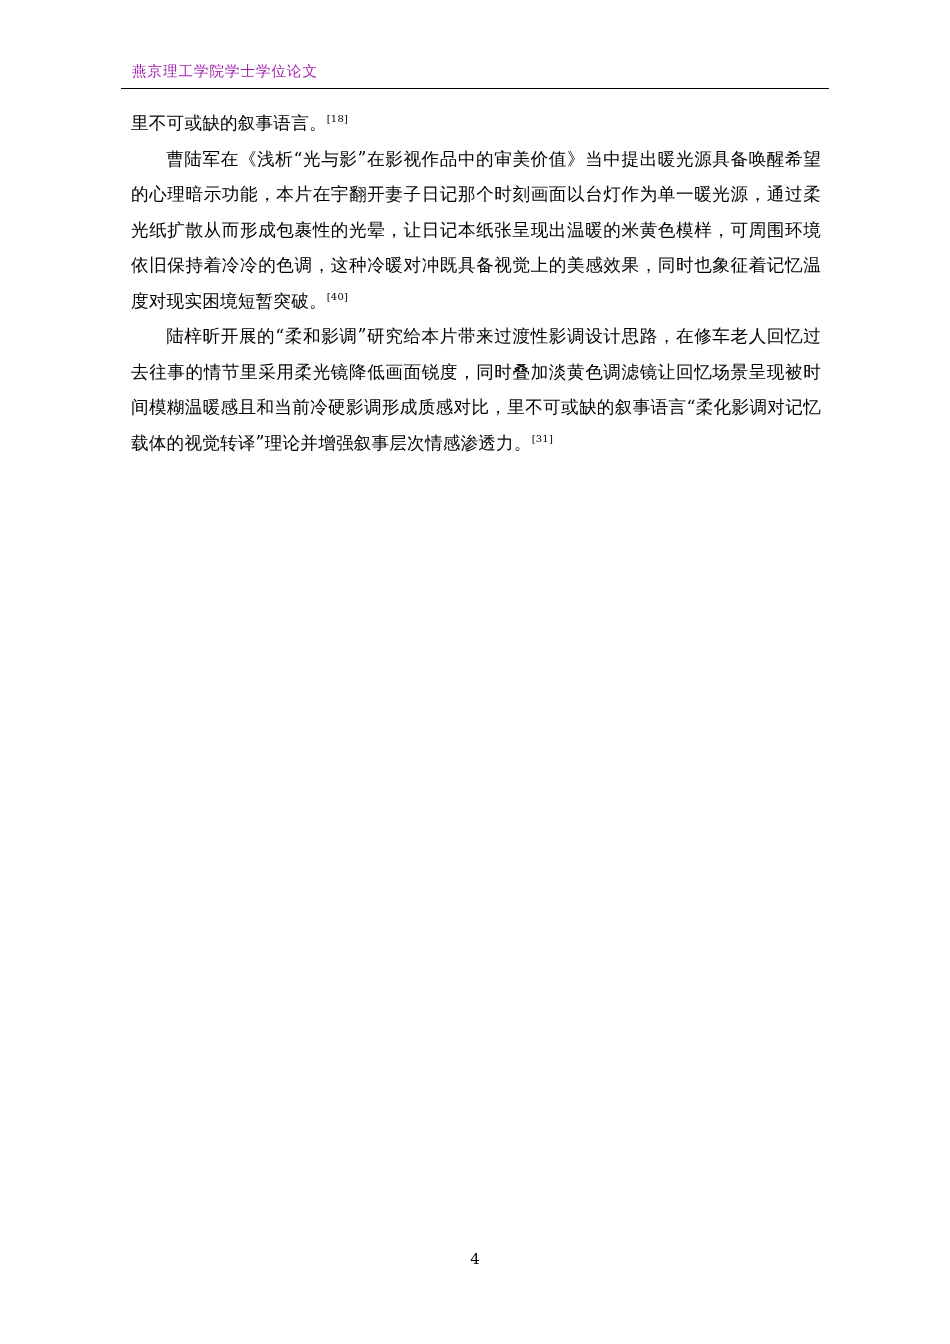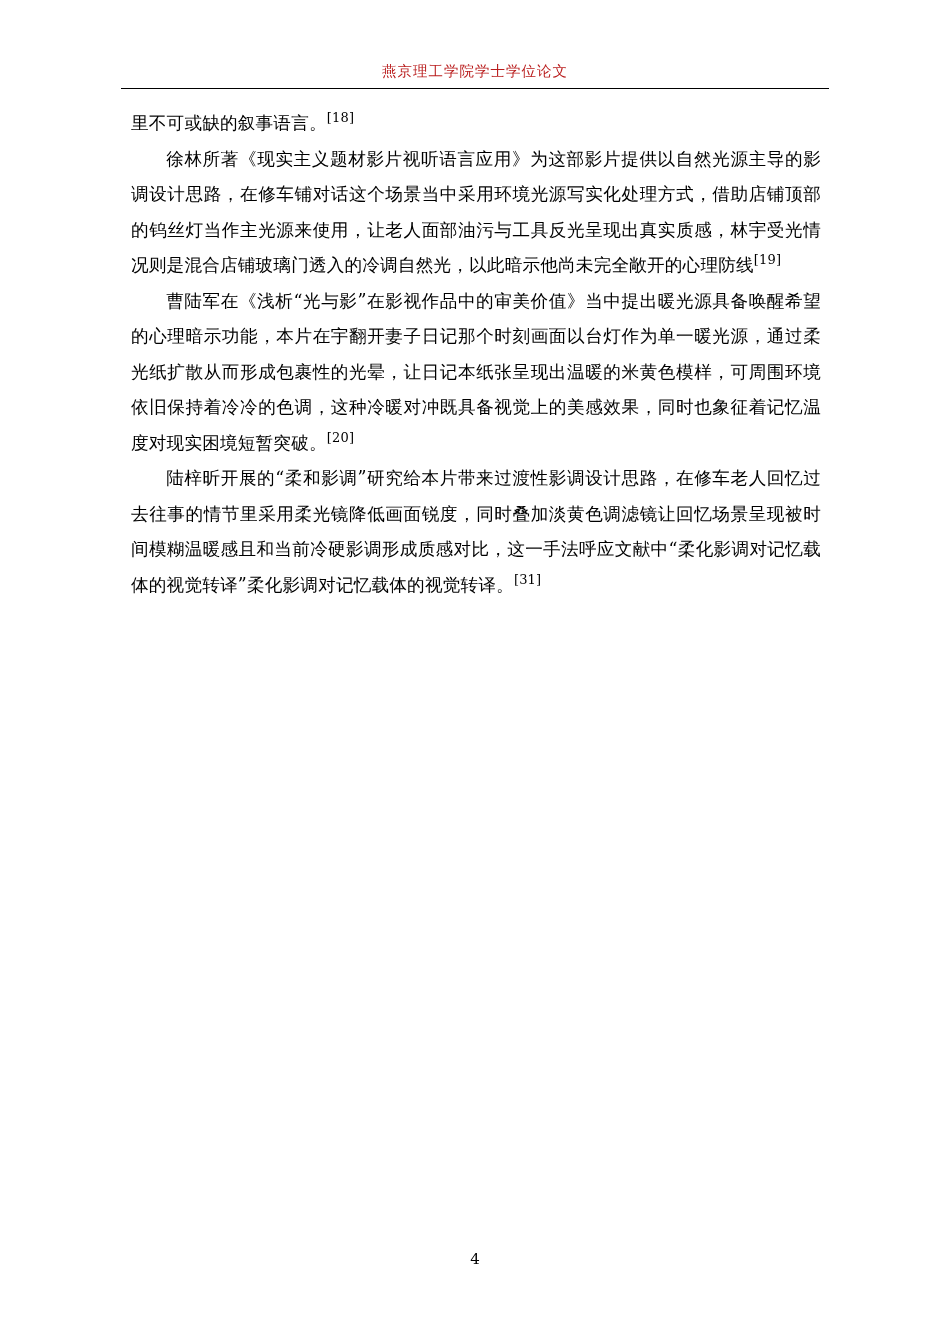--- a/index.html
+++ b/index.html
@@ -18,25 +18,25 @@
     position: relative;
     width: 950px;
     height: 1344px;
     box-sizing: border-box;
   }
   .header {
     position: absolute;
     top: 62px;
     left: 132px;
     width: 686px;
-    text-align: center;
+    text-align: left;
     font-family: Liberation Mono, monospace;
     font-size: 14.5px;
     letter-spacing: 1px;
-    color: #b91c1c;
+    color: #a21caf;
   }
   .header-rule {
     position: absolute;
     top: 88px;
     left: 121px;
     width: 708px;
     height: 0;
     border-top: 1.6px solid #000;
   }
   .body-text {
@@ -51,21 +51,21 @@
     letter-spacing: 0.2px;
   }
   .body-text p {
     margin: 0;
     text-indent: 0;
   }
   .body-text p.indent {
     text-indent: 2em;
   }
   sup {
-    font-size: 13px;
+    font-size: 10px;
     vertical-align: super;
     line-height: 0;
   }
   .page-number {
     position: absolute;
     top: 1250px;
     left: 0;
     width: 950px;
     text-align: center;
     font-size: 15px;
@@ -75,20 +75,19 @@
 </head>
 <body>
 
 <div class="page">
 
   <div class="header">燕京理工学院学士学位论文</div>
   <div class="header-rule"></div>
 
   <div class="body-text">
     <p><span>里不可或缺的叙事语言。</span><sup>[18]</sup></p>
-    <p class="indent"><span>徐林所著《现实主义题材影片视听语言应用》为这部影片提供以自然光源主导的影调设计思路，在修车铺对话这个场景当中采用环境光源写实化处理方式，借助店铺顶部的钨丝灯当作主光源来使用，让老人面部油污与工具反光呈现出真实质感，林宇受光情况则是混合店铺玻璃门透入的冷调自然光，以此暗示他尚未完全敞开的心理防线</span><sup>[19]</sup></p>
-    <p class="indent"><span>曹陆军在《浅析“光与影”在影视作品中的审美价值》当中提出暖光源具备唤醒希望的心理暗示功能，本片在宇翻开妻子日记那个时刻画面以台灯作为单一暖光源，通过柔光纸扩散从而形成包裹性的光晕，让日记本纸张呈现出温暖的米黄色模样，可周围环境依旧保持着冷冷的色调，这种冷暖对冲既具备视觉上的美感效果，同时也象征着记忆温度对现实困境短暂突破。</span><sup>[20]</sup></p>
-    <p class="indent"><span>陆梓昕开展的“柔和影调”研究给本片带来过渡性影调设计思路，在修车老人回忆过去往事的情节里采用柔光镜降低画面锐度，同时叠加淡黄色调滤镜让回忆场景呈现被时间模糊温暖感且和当前冷硬影调形成质感对比，这一手法呼应文献中“柔化影调对记忆载体的视觉转译”柔化影调对记忆载体的视觉转译。</span><sup>[31]</sup></p>
+    <p class="indent"><span>曹陆军在《浅析“光与影”在影视作品中的审美价值》当中提出暖光源具备唤醒希望的心理暗示功能，本片在宇翻开妻子日记那个时刻画面以台灯作为单一暖光源，通过柔光纸扩散从而形成包裹性的光晕，让日记本纸张呈现出温暖的米黄色模样，可周围环境依旧保持着冷冷的色调，这种冷暖对冲既具备视觉上的美感效果，同时也象征着记忆温度对现实困境短暂突破。</span><sup>[40]</sup></p>
+    <p class="indent"><span>陆梓昕开展的“柔和影调”研究给本片带来过渡性影调设计思路，在修车老人回忆过去往事的情节里采用柔光镜降低画面锐度，同时叠加淡黄色调滤镜让回忆场景呈现被时间模糊温暖感且和当前冷硬影调形成质感对比，里不可或缺的叙事语言“柔化影调对记忆载体的视觉转译”理论并增强叙事层次情感渗透力。</span><sup>[31]</sup></p>
   </div>
 
   <div class="page-number">4</div>
 
 </div>
 
 </body></html>

